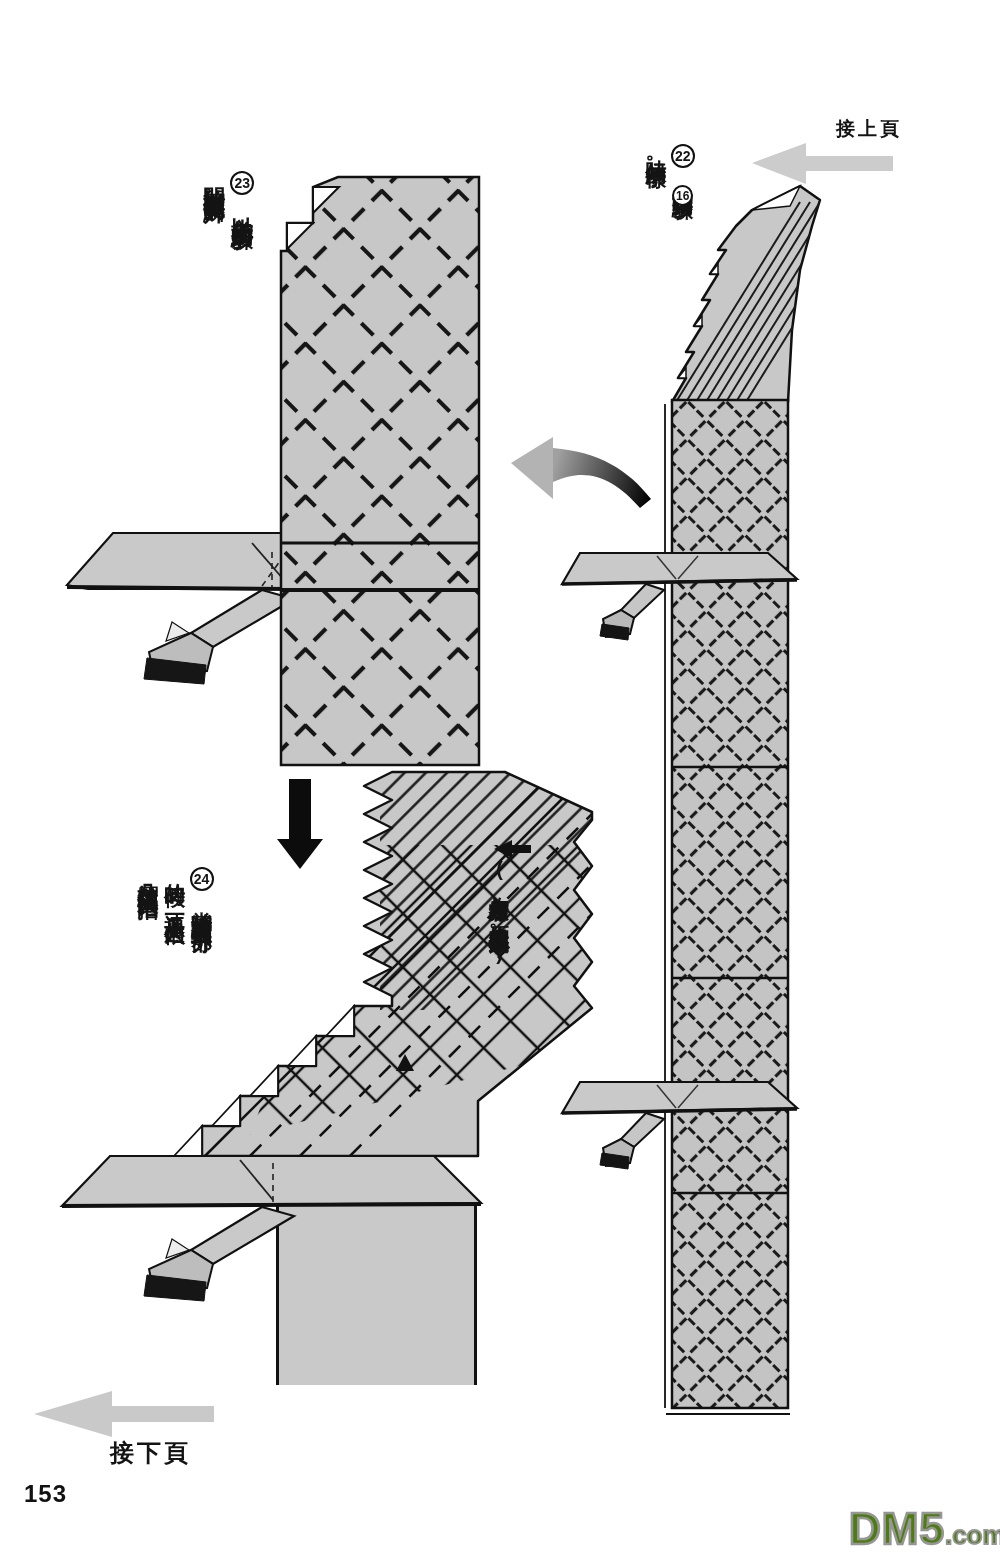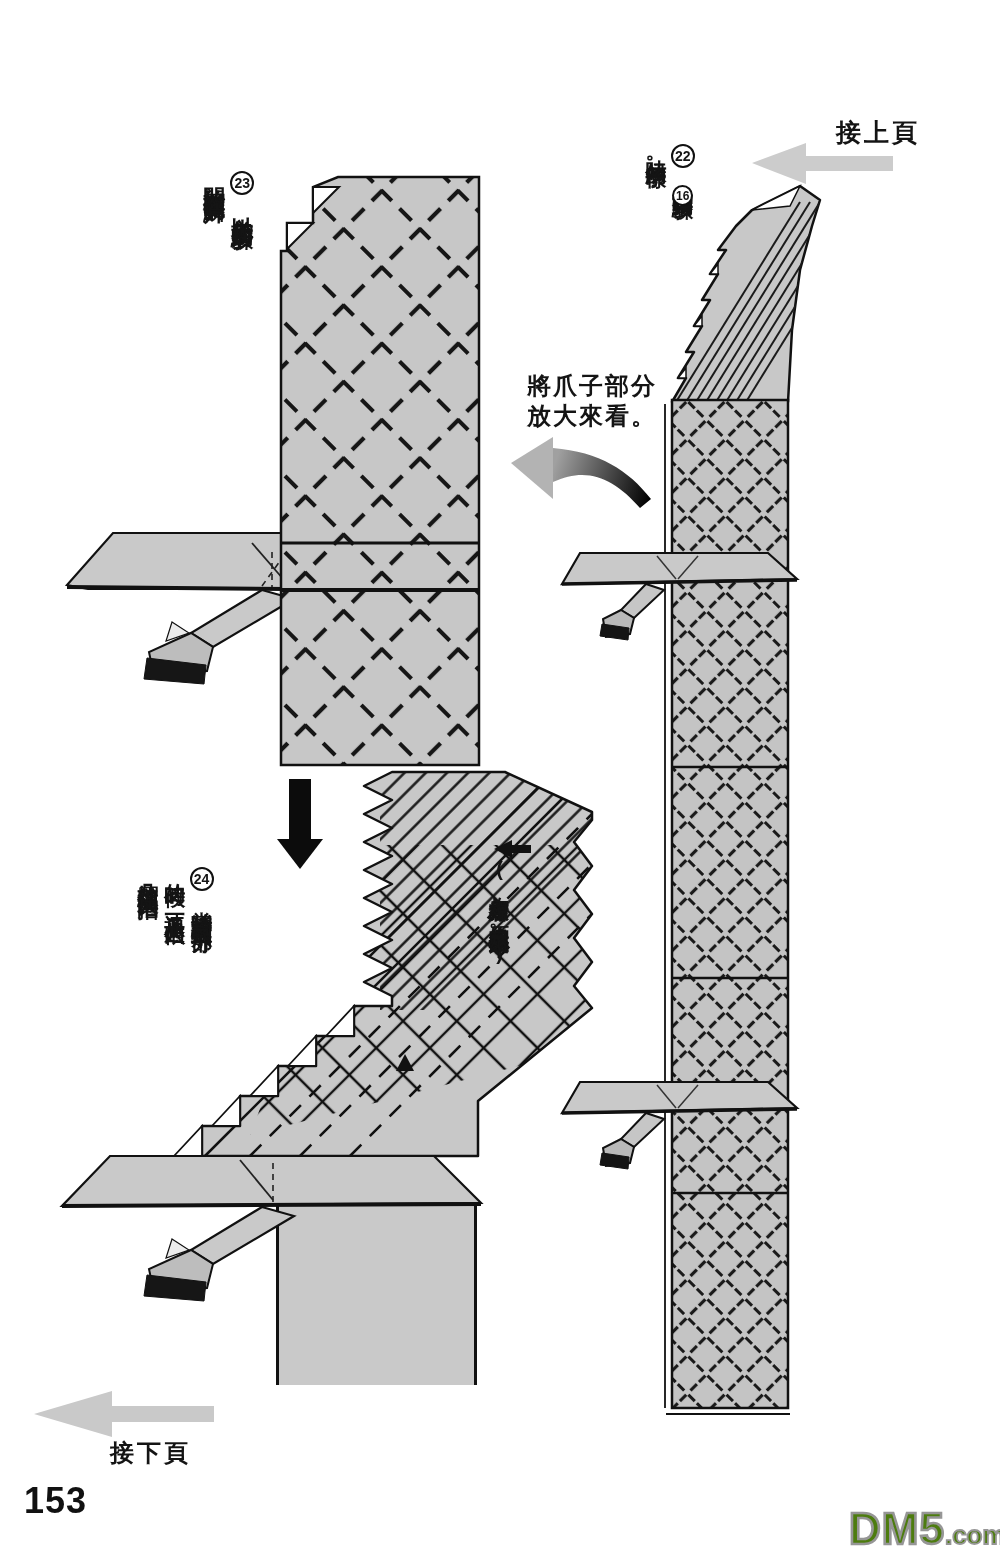--- a/index.html
+++ b/index.html
@@ -17,24 +17,24 @@
     writing-mode:horizontal-tb;display:inline-block;width:24px;height:24px;
     border:2px solid #111;border-radius:50%;font-size:14px;line-height:21px;
     text-align:center;letter-spacing:0;margin:1px 0 4px;background:#fff;box-sizing:border-box;
   }
   .cnum.sm{width:21px;height:21px;font-size:12px;line-height:18px;}
   .htext{position:absolute;font-weight:bold;color:#141414;}
   .step22{left:642px;top:143px;height:216px;font-size:21px;}
   .step23{left:200px;top:170px;height:282px;font-size:22px;}
   .step24{left:134px;top:866px;height:312px;font-size:21px;}
   .notetext{left:486px;top:858px;height:482px;font-size:20px;letter-spacing:1px;font-weight:bold;}
-  .prev-label{left:836px;top:116px;font-size:25px;letter-spacing:3px;}
+  .prev-label{left:836px;top:116px;font-size:19px;letter-spacing:3px;}
   .next-label{left:110px;top:1437px;font-size:24px;letter-spacing:3px;}
   .callout{left:527px;top:371px;font-size:24px;line-height:1.25;letter-spacing:2px;}
-  .pagenum{left:24px;top:1480px;font-size:36px;font-weight:900;letter-spacing:1px;color:#111;}
+  .pagenum{left:24px;top:1480px;font-size:24px;font-weight:900;letter-spacing:1px;color:#111;}
   .logo{
     position:absolute;left:849px;top:1504px;display:flex;align-items:baseline;
     color:#4d7c0f;-webkit-text-stroke:2.6px #969696;font-weight:bold;white-space:nowrap;
   }
   .logo .big{font-size:44px;letter-spacing:1px;}
   .logo .small{font-size:26px;-webkit-text-stroke:1.8px #969696;}
 </style>
 </head>
 <body>
 
@@ -185,24 +185,20 @@
     <polygon points="494,849 512,840 512,845 531,845 531,853 512,853 512,858" fill="#111"></polygon>
   </svg>
 
   <div class="htext prev-label">接上頁</div>
 
   <div class="vtext step22">
     <div class="vcol"><span class="cnum">22</span><span>這是摺到步驟</span><span class="cnum sm">16</span></div>
     <div class="vcol">時候的樣子。</div>
   </div>
 
-  <div class="htext callout">
-    <div>將爪子部分</div>
-    <div>放大來看。</div>
-  </div>
 
   <div class="vtext step23">
     <div class="vcol"><span class="cnum">23</span><span>以先前摺的步驟,</span></div>
     <div class="vcol">開始摺出龍的鱗片。</div>
   </div>
 
   <div class="vtext step24">
     <div class="vcol"><span class="cnum">24</span><span>當鱗片摺到碰到爪子部分</span></div>
     <div class="vcol">的時候,連爪子一起依凹</div>
     <div class="vcol">凸摺線做兩次內陷摺。</div>

